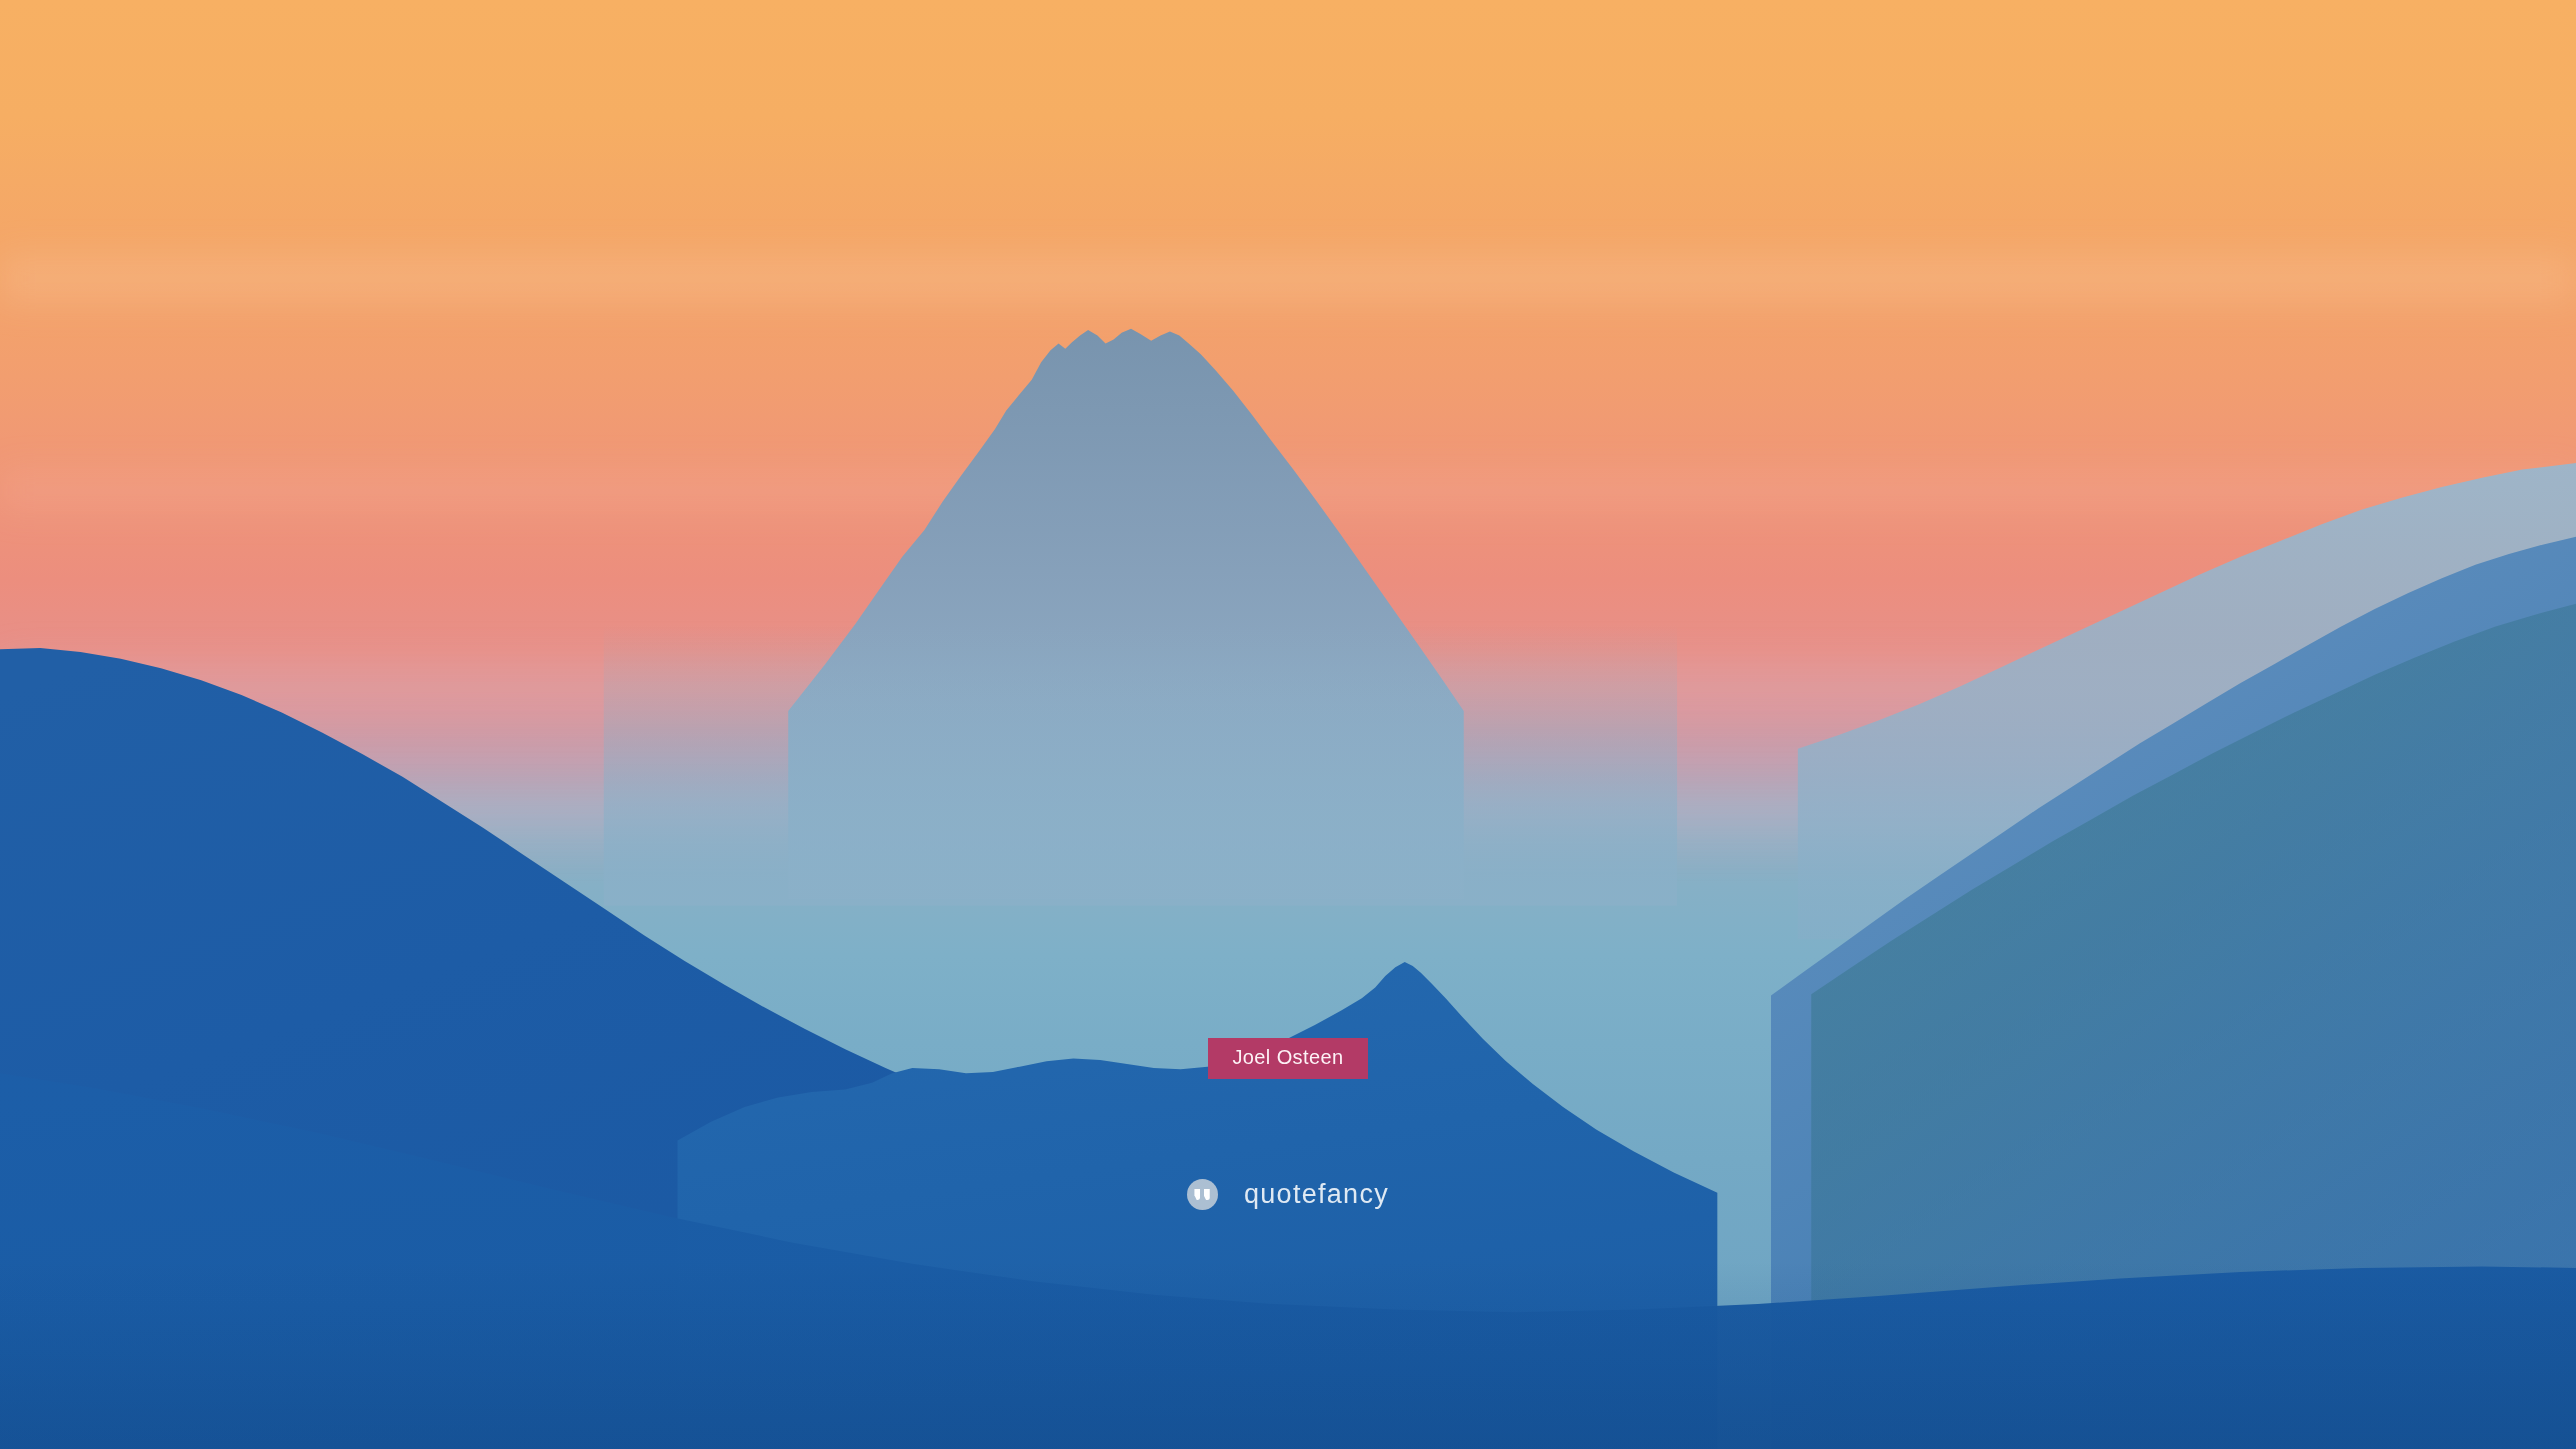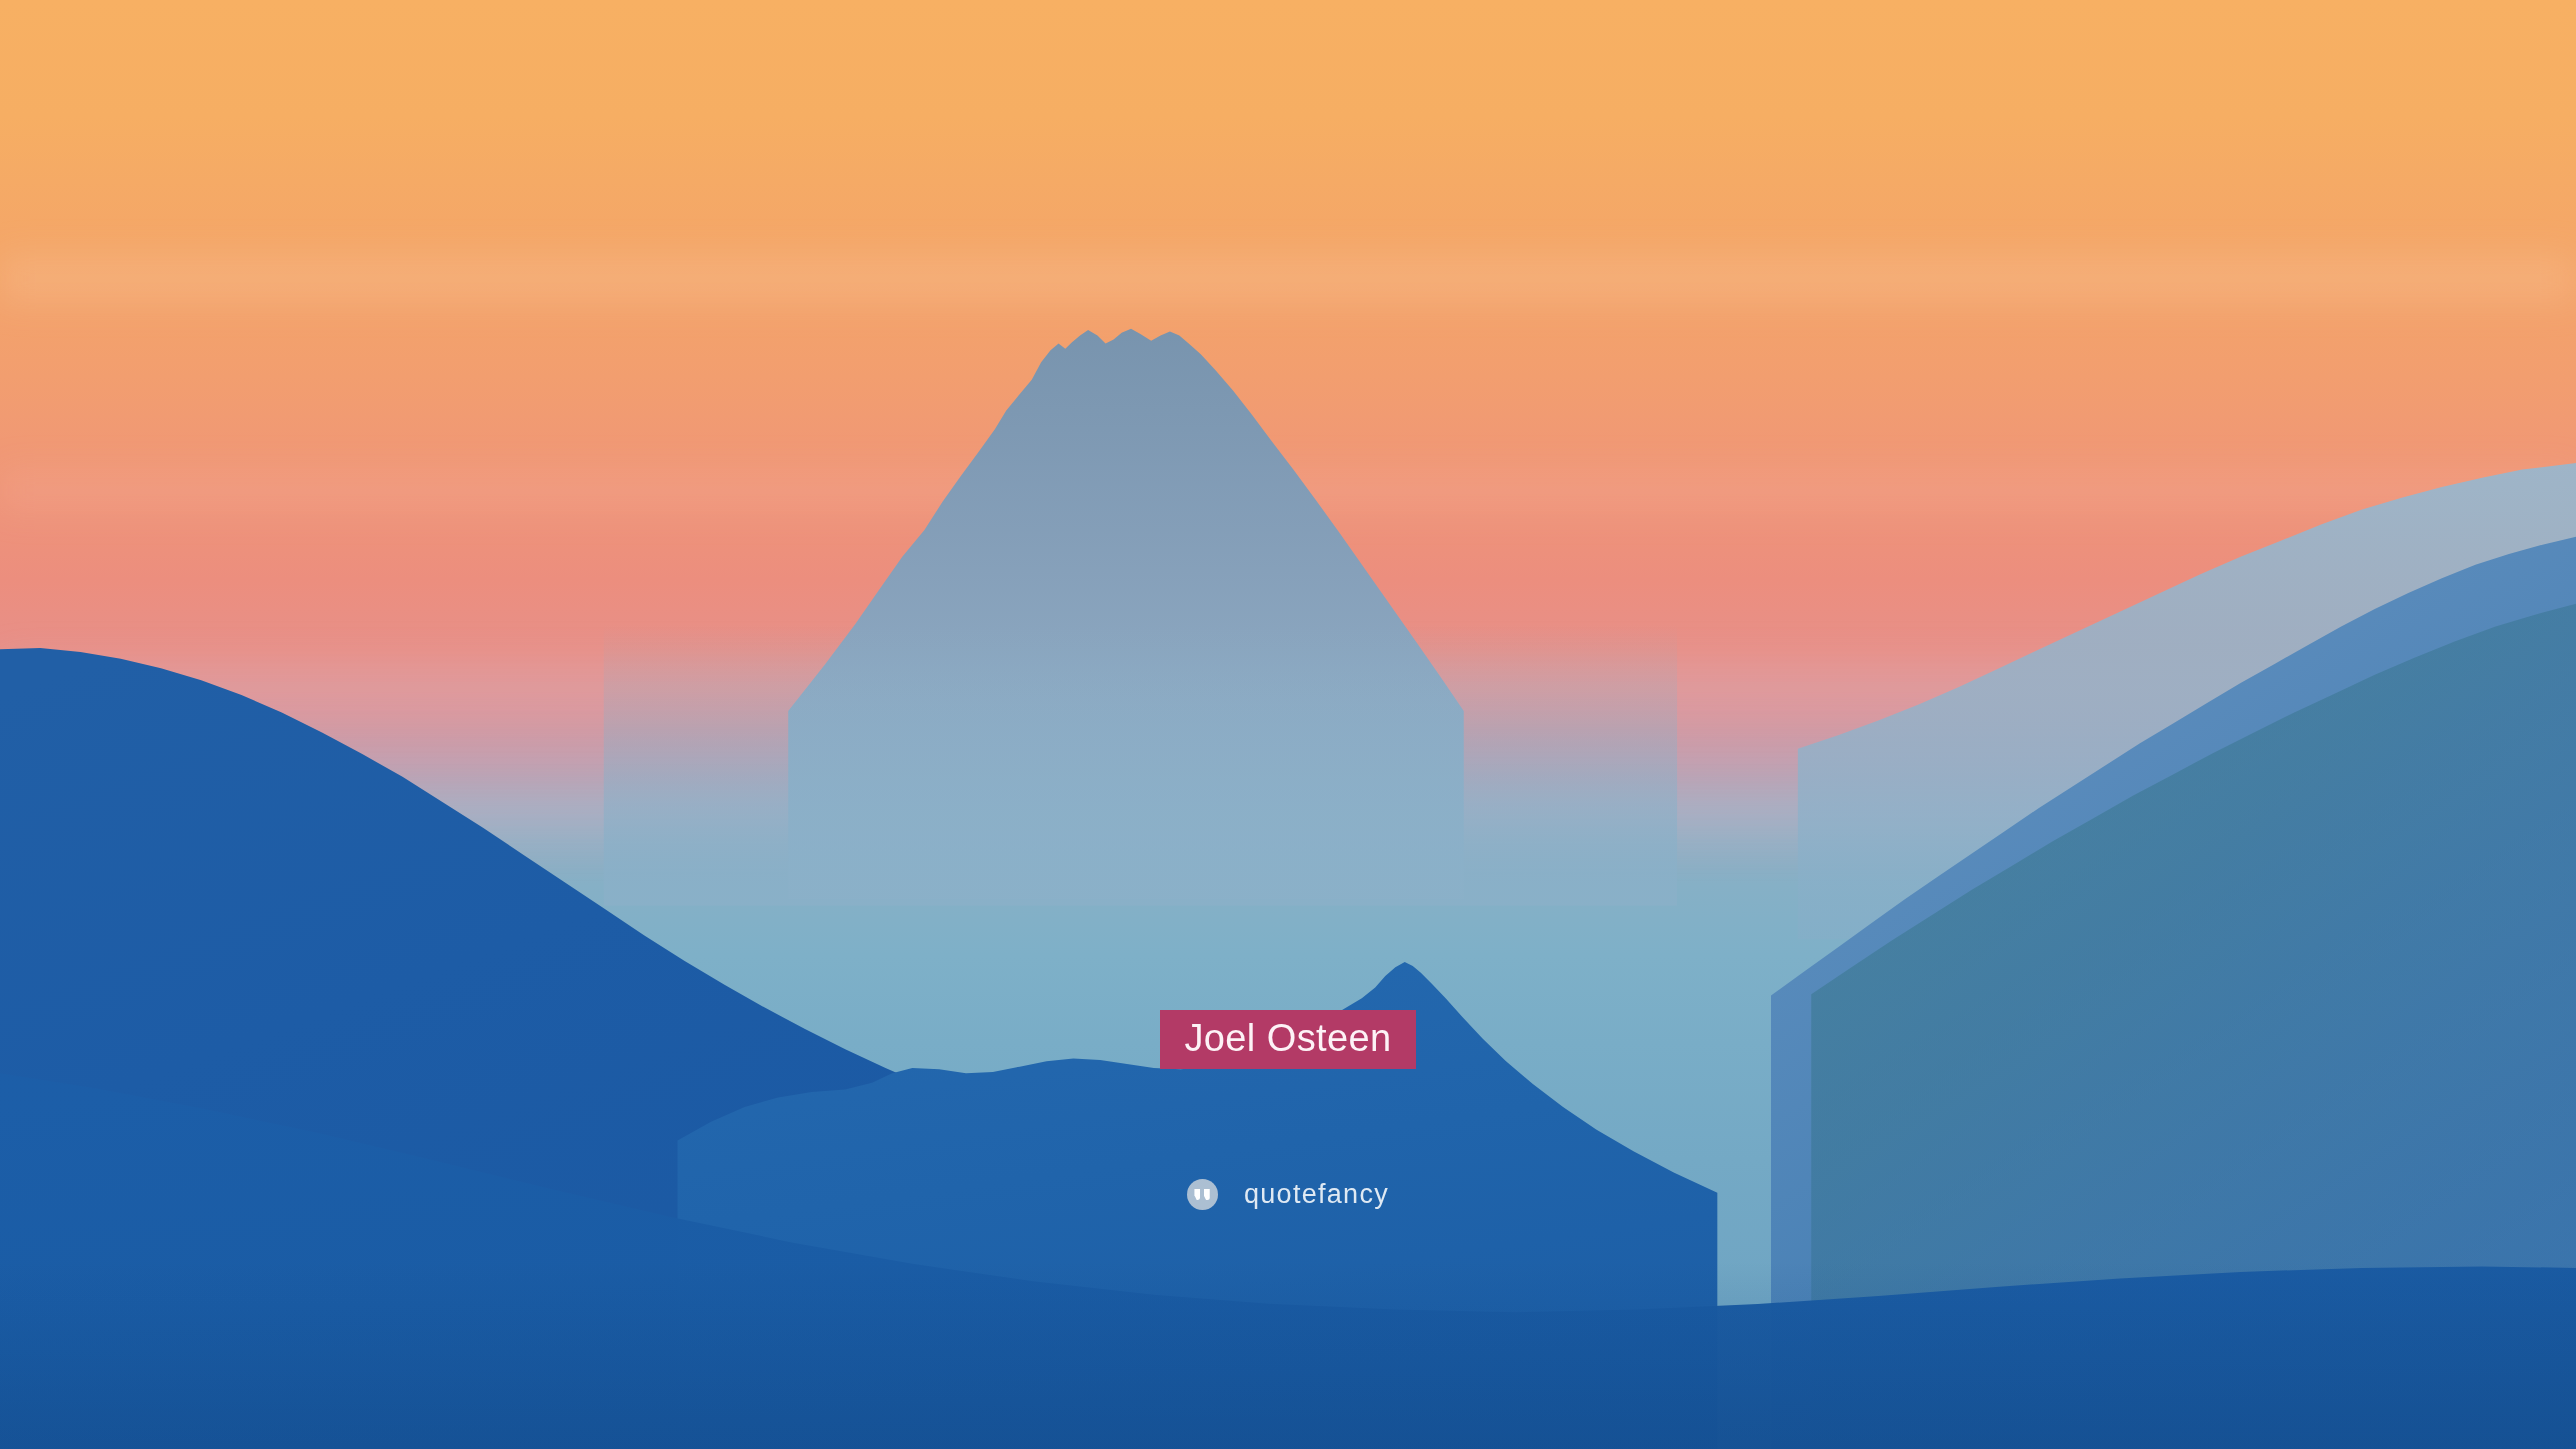--- a/index.html
+++ b/index.html
@@ -99,25 +99,26 @@
     left: 0;
     top: 1010px;
     width: 2576px;
     text-align: center;
     z-index: 45;
   }
   .author-badge {
     display: inline-block;
     background: #b33a66;
     color: #fdf2f6;
-    font-size: 38px;
+    font-size: 20px;
     font-weight: 400;
     letter-spacing: 0.4px;
     padding: 9.4px 24px 12px 24px;
     line-height: 1.0;
+    margin-top: 28px;
   }
 
   
   .watermark {
     position: absolute;
     left: 0;
     top: 1179px;
     width: 2576px;
     display: flex;
     align-items: center;

